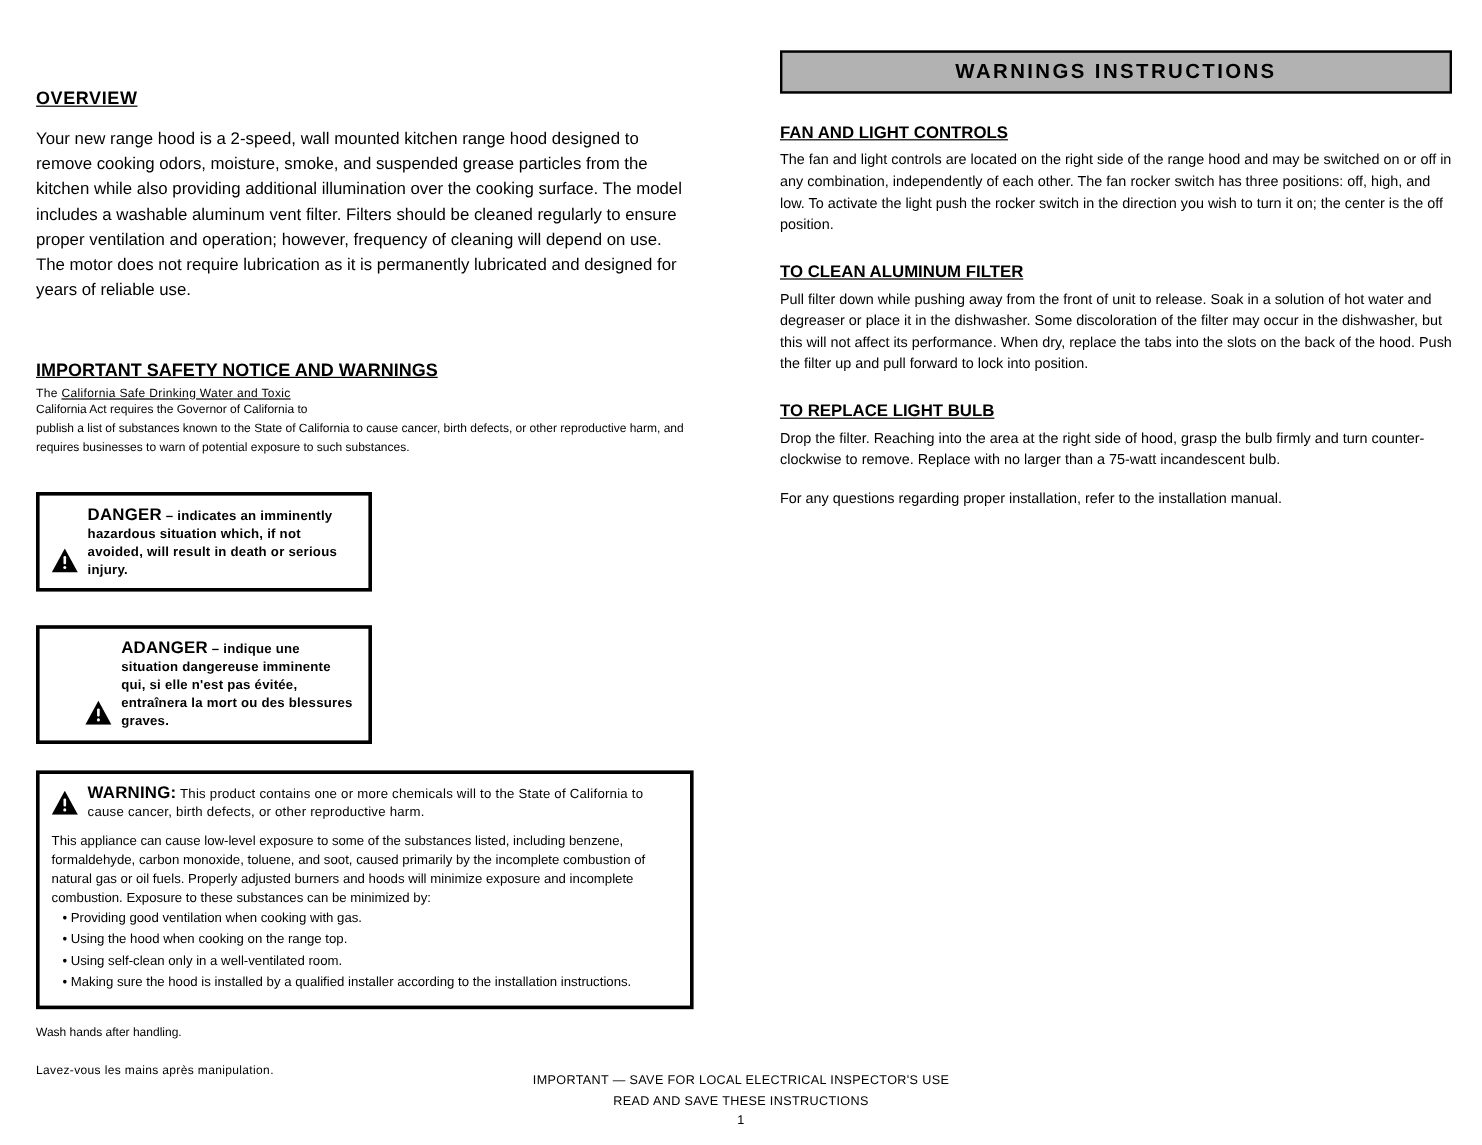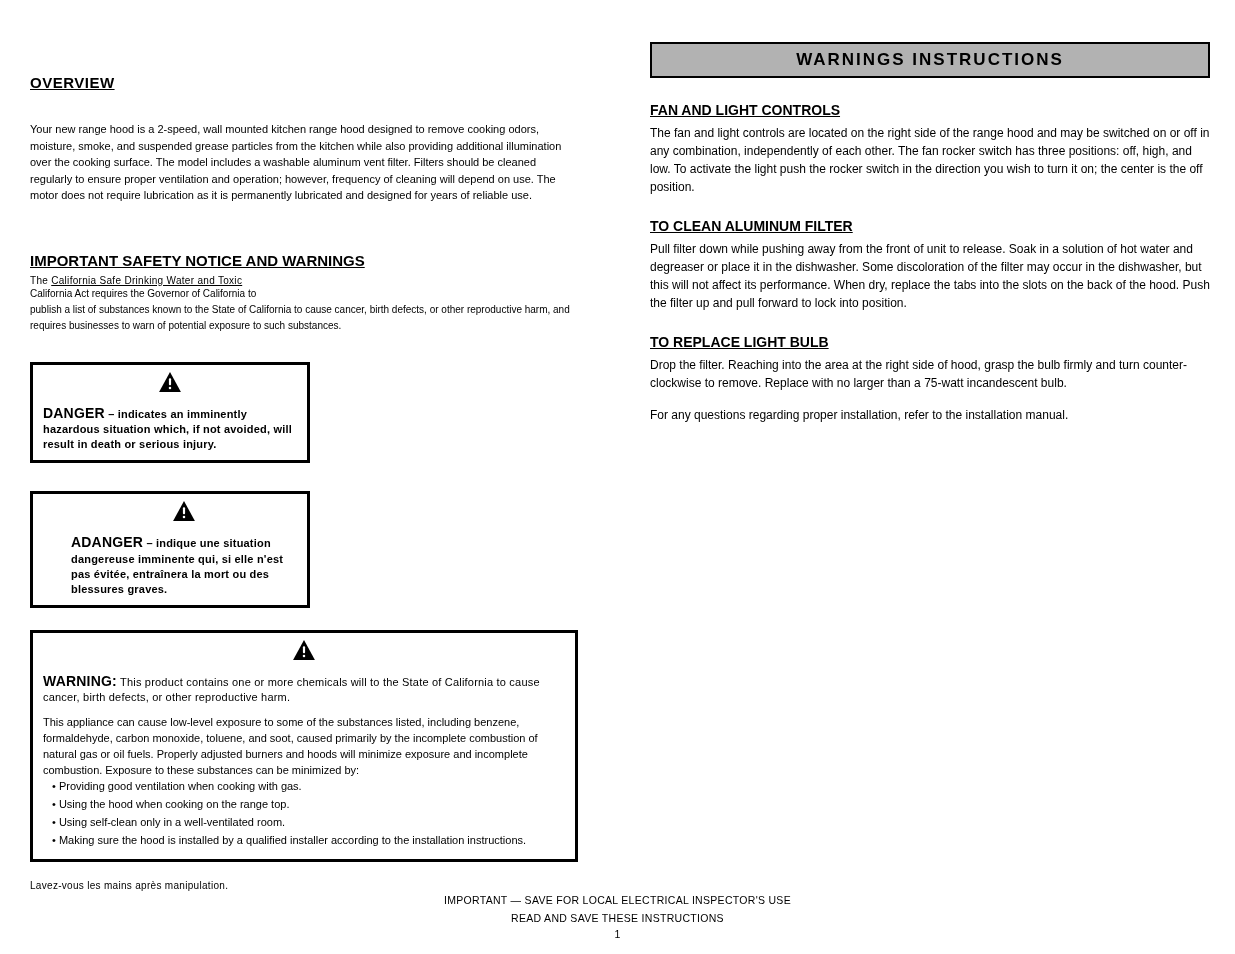--- a/index.html
+++ b/index.html
@@ -33,23 +33,23 @@
   }
 
   .overview-title {
     font-weight: bold;
     font-size: 15px;
     margin-top: 32px;
     text-decoration: underline;
     letter-spacing: 0.5px;
   }
   .overview-body {
-    font-size: 11px;
+    font-size: 14px;
     line-height: 1.5;
-    margin-top: 30px;
+    margin-top: 14px;
   }
 
   .notice-title {
     font-weight: bold;
     font-size: 15px;
     text-decoration: underline;
     margin-top: 48px;
   }
   .notice-sub {
     font-size: 10px;
@@ -65,23 +65,22 @@
 
   .alert-box {
     border: 3px solid #000;
     margin-top: 28px;
     padding: 6px 10px 8px 10px;
   }
   .alert-box.narrow { width: 280px; }
   .alert-box.wide { width: 100%; margin-top: 22px; }
   .alert-head {
     display: flex;
-    align-items: center;
+    align-items: flex-end;
     gap: 8px;
-    flex-direction: column;
   }
   .alert-icon {
     flex: 0 0 auto;
     margin-top: 1px;
   }
   .alert-text {
     font-size: 11px;
     line-height: 1.35;
     font-weight: bold;
     letter-spacing: 0.2px;
@@ -194,20 +193,21 @@
         <div>This appliance can cause low-level exposure to some of the substances listed, including benzene, formaldehyde, carbon monoxide, toluene, and soot, caused primarily by the incomplete combustion of natural gas or oil fuels. Properly adjusted burners and hoods will minimize exposure and incomplete combustion. Exposure to these substances can be minimized by:</div>
         <ul>
           <li class="indent1">• Providing good ventilation when cooking with gas.</li>
           <li class="indent1">• Using the hood when cooking on the range top.</li>
           <li class="indent1">• Using self-clean only in a well-ventilated room.</li>
           <li class="indent1">• Making sure the hood is installed by a qualified installer according to the installation instructions.</li>
         </ul>
       </div>
     </div>
 
+    <div class="notice-line mt">Wash hands after handling.</div>
     <div class="additions-sub">Lavez-vous les mains après manipulation.</div>
   </div>
 
   <div class="col-right">
     <div class="section-header">
       <span>WARNINGS INSTRUCTIONS</span>
     </div>
 
     <div class="controls-block">
       <div class="controls-title">FAN AND LIGHT CONTROLS</div>

